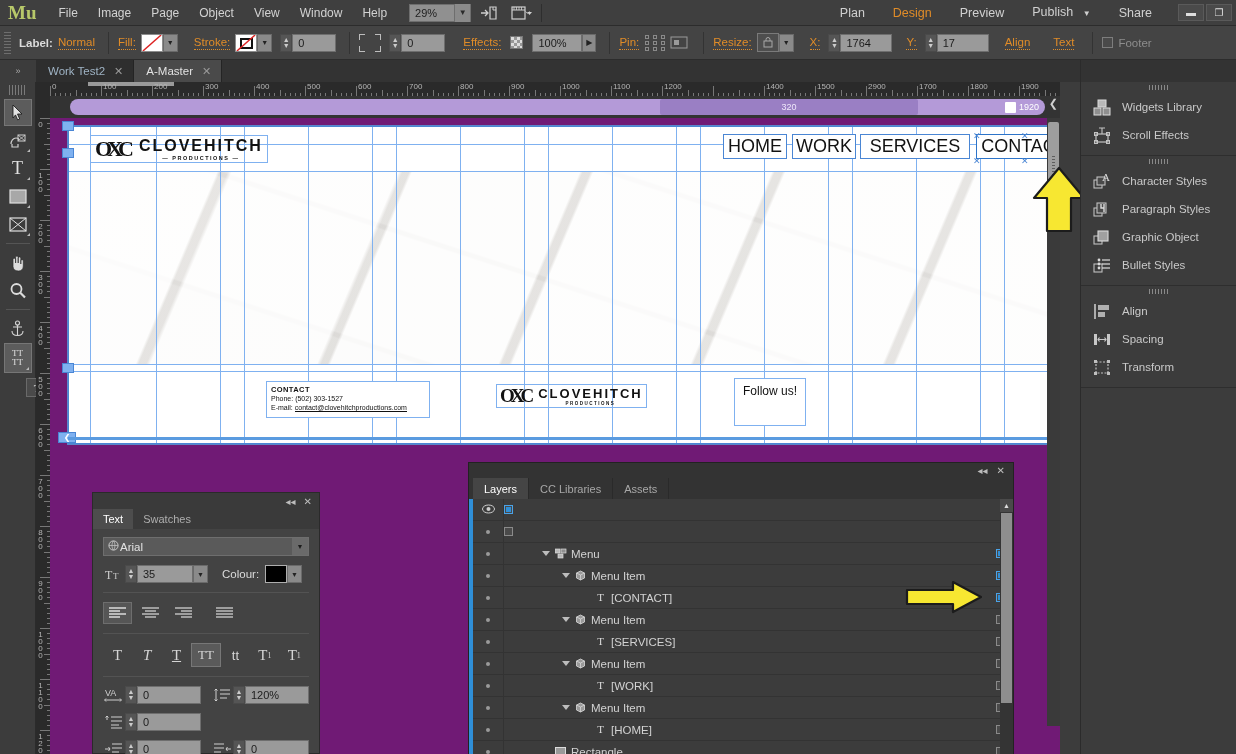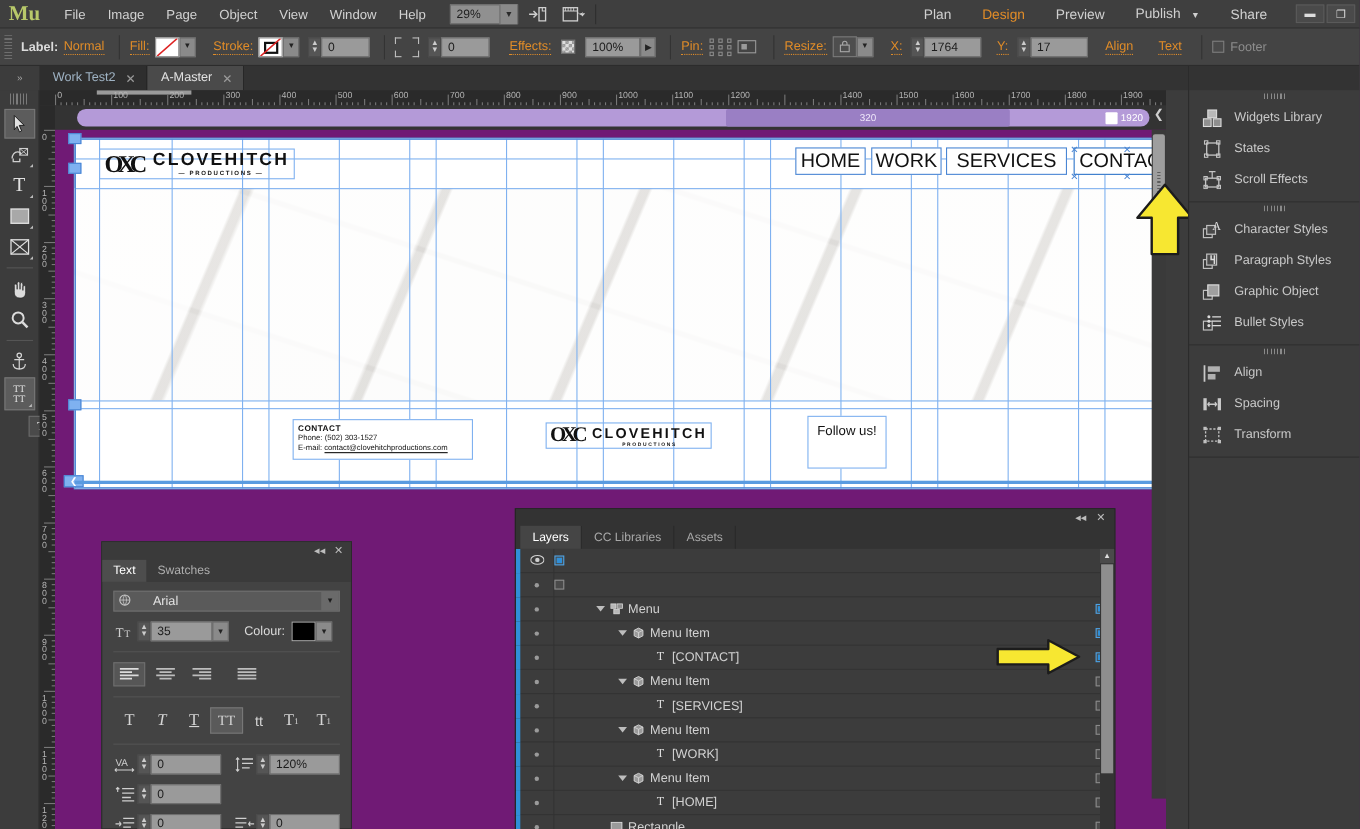--- a/index.html
+++ b/index.html
@@ -205,21 +205,21 @@
   
   .textpanel { position:absolute; left:92px; top:492px; width:228px; height:262px;
                background:#434343; border:1px solid #2a2a2a; }
   .fp-title { height:16px; background:#3a3a3a; display:flex; align-items:center; justify-content:flex-end;
               gap:8px; padding-right:7px; color:#bdbdbd; font-size:10px; }
   .fp-tabs { height:20px; background:#3a3a3a; display:flex; align-items:stretch; }
   .fp-tab { padding:0 10px; display:flex; align-items:center; font-size:11px; color:#aeaeae; }
   .fp-tab.active { background:#4d4d4d; color:#fff; }
   .fp-body { padding:8px 10px; }
   .fontsel { height:19px; background:#5a5a5a; border:1px solid #6e6e6e; display:flex; align-items:center;
-             padding-left:4px; gap:20px; font-size:11.5px; color:#e2e2e2; position:relative; }
+             padding-left:4px; gap:1px; font-size:11.5px; color:#e2e2e2; position:relative; }
   .fontsel .dd { position:absolute; right:0; top:0; width:16px; height:17px; background:#6a6a6a;
                  display:flex; align-items:center; justify-content:center; font-size:7px; color:#1c1c1c; }
   .row { display:flex; align-items:center; margin-top:9px; }
   .divider-h { height:1px; background:#535353; margin:9px 0 0 0; }
   .colorchip { width:22px; height:18px; background:#000; border:1px solid #aeaeae; }
   .align-btns { display:flex; gap:4px; }
   .align-btn { width:29px; height:22px; display:flex; align-items:center; justify-content:center; }
   .align-btn.active { background:#565656; border:1px solid #6e6e6e; }
   .case-btns { display:flex; gap:0px; }
   .case-btn { width:31px; height:24px; display:flex; align-items:center; justify-content:center;
@@ -681,21 +681,21 @@
         <div class="hl" style="left:784.1px;height:3px;"></div>
         <div class="hl" style="left:789.2px;height:3px;"></div>
         <div class="hl" style="left:794.3px;height:3px;"></div>
         <div class="hl" style="left:799.4px;height:3px;"></div>
         <div class="hl" style="left:804.5px;height:6px;"></div>
         <div class="hl" style="left:809.6px;height:3px;"></div>
         <div class="hl" style="left:814.7px;height:3px;"></div>
         <div class="hl" style="left:819.8px;height:3px;"></div>
         <div class="hl" style="left:824.9px;height:3px;"></div>
         <div class="hl" style="left:830px;height:10px;"></div>
-        <div class="hlabel" style="left:832px;">1600</div>
+        <div class="hlabel" style="left:832px;">2900</div>
         <div class="hl" style="left:835.1px;height:3px;"></div>
         <div class="hl" style="left:840.2px;height:3px;"></div>
         <div class="hl" style="left:845.3px;height:3px;"></div>
         <div class="hl" style="left:850.4px;height:3px;"></div>
         <div class="hl" style="left:855.5px;height:6px;"></div>
         <div class="hl" style="left:860.6px;height:3px;"></div>
         <div class="hl" style="left:865.7px;height:3px;"></div>
         <div class="hl" style="left:870.8px;height:3px;"></div>
         <div class="hl" style="left:875.9px;height:3px;"></div>
         <div class="hl" style="left:881px;height:10px;"></div>
@@ -995,32 +995,20 @@
               <rect x="5" y="1" width="8" height="7" fill="#b9b9b9" stroke="#dcdcdc" stroke-width="1"></rect>
               <rect x="1" y="9" width="7" height="7" fill="#8f8f8f" stroke="#dcdcdc" stroke-width="1"></rect>
               <rect x="10" y="9" width="7" height="7" fill="#8f8f8f" stroke="#dcdcdc" stroke-width="1"></rect>
             </svg>
         </span>
         <span>Widgets Library</span>
       </div>
       <div class="ritem">
         <span class="ricon">
           <svg width="18" height="17" viewBox="0 0 18 17">
-              <rect x="4" y="3" width="11" height="11" fill="none" stroke="#c4c4c4" stroke-width="1.2"></rect>
-              <rect x="2" y="1" width="3" height="3" fill="none" stroke="#c4c4c4" stroke-width="1"></rect>
-              <rect x="13" y="1" width="3" height="3" fill="none" stroke="#c4c4c4" stroke-width="1"></rect>
-              <rect x="2" y="13" width="3" height="3" fill="none" stroke="#c4c4c4" stroke-width="1"></rect>
-              <rect x="13" y="13" width="3" height="3" fill="none" stroke="#c4c4c4" stroke-width="1"></rect>
-            </svg>
-        </span>
-        <span>States</span>
-      </div>
-      <div class="ritem">
-        <span class="ricon">
-          <svg width="18" height="17" viewBox="0 0 18 17">
               <path d="M9 1v6M6 1h6" stroke="#c4c4c4" stroke-width="1.1"></path>
               <rect x="3" y="7" width="12" height="8" fill="none" stroke="#c4c4c4" stroke-width="1.2"></rect>
               <rect x="1.5" y="5.5" width="3" height="3" fill="none" stroke="#c4c4c4" stroke-width="1"></rect>
               <rect x="13.5" y="5.5" width="3" height="3" fill="none" stroke="#c4c4c4" stroke-width="1"></rect>
               <rect x="1.5" y="13.5" width="3" height="3" fill="none" stroke="#c4c4c4" stroke-width="1"></rect>
               <rect x="13.5" y="13.5" width="3" height="3" fill="none" stroke="#c4c4c4" stroke-width="1"></rect>
             </svg>
         </span>
         <span>Scroll Effects</span>
       </div>

